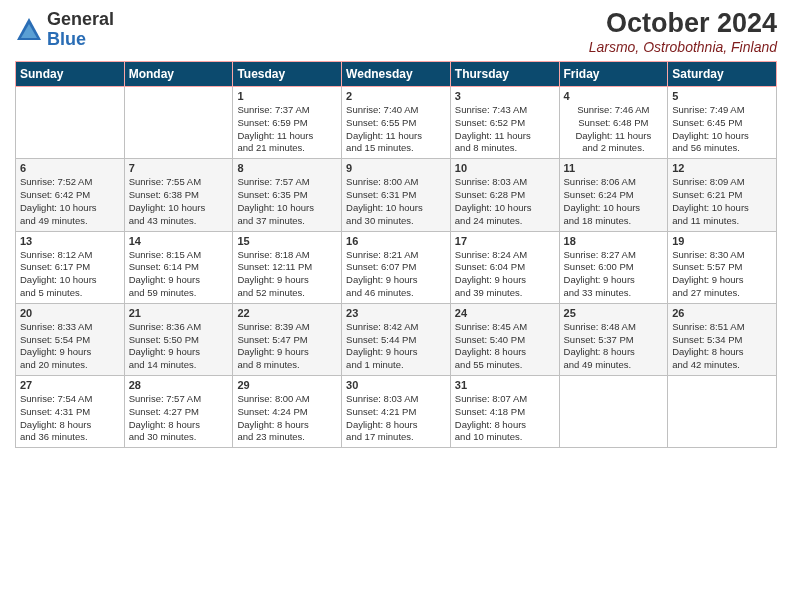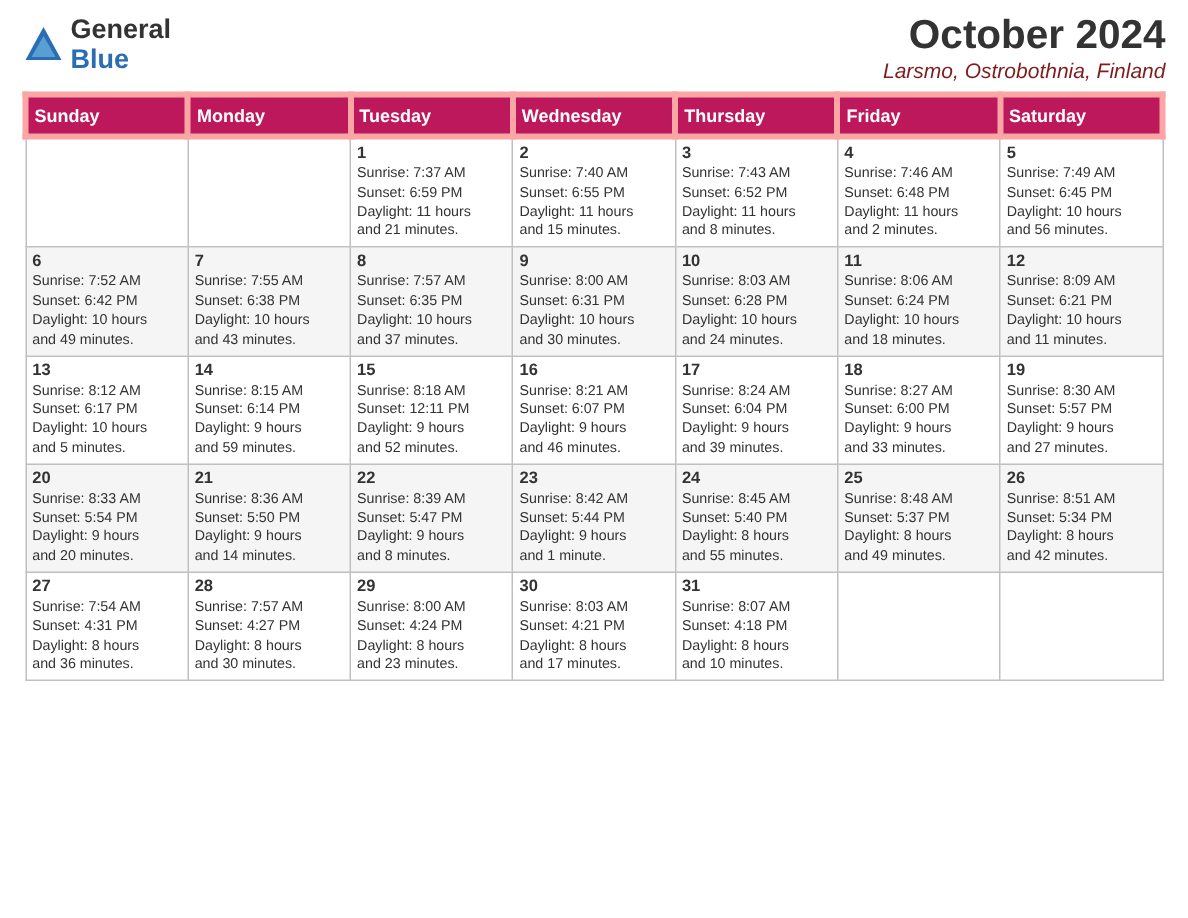--- a/index.html
+++ b/index.html
@@ -59,27 +59,27 @@
       color: #7f1d1d;
       margin-top: 2px;
       font-style: italic;
     }
     table {
       width: 100%;
       border-collapse: collapse;
       table-layout: fixed;
     }
     thead tr th {
-      background-color: #be185d;
+      background-color: #0c4a6e;
       color: #fff;
       font-size: 12px;
       font-weight: bold;
       text-align: left;
       padding: 5px 4px;
-      border: 4px solid #fca5a5;
+      border: 1px solid #fca5a5;
     }
     tbody tr td {
       border: 1px solid #c0c0c0;
       vertical-align: top;
       padding: 3px 4px;
       font-size: 10px;
       color: #333;
       height: 72px;
     }
     tbody tr:nth-child(even) td {
@@ -151,21 +151,21 @@
           </td>
           <td>
             <span class="day-num">3</span>
             <div class="cell-text" style="white-space: pre-line;">Sunrise: 7:43 AM
 Sunset: 6:52 PM
 Daylight: 11 hours
 and 8 minutes.</div>
           </td>
           <td>
             <span class="day-num">4</span>
-            <div class="cell-text" style="white-space: pre-line;">Sunrise: 7:46 AM
+            <div class="cell-text" style="white-space: pre-line; text-align: center;">Sunrise: 7:46 AM
 Sunset: 6:48 PM
 Daylight: 11 hours
 and 2 minutes.</div>
           </td>
           <td>
             <span class="day-num">5</span>
             <div class="cell-text" style="white-space: pre-line;">Sunrise: 7:49 AM
 Sunset: 6:45 PM
 Daylight: 10 hours
 and 56 minutes.</div>

